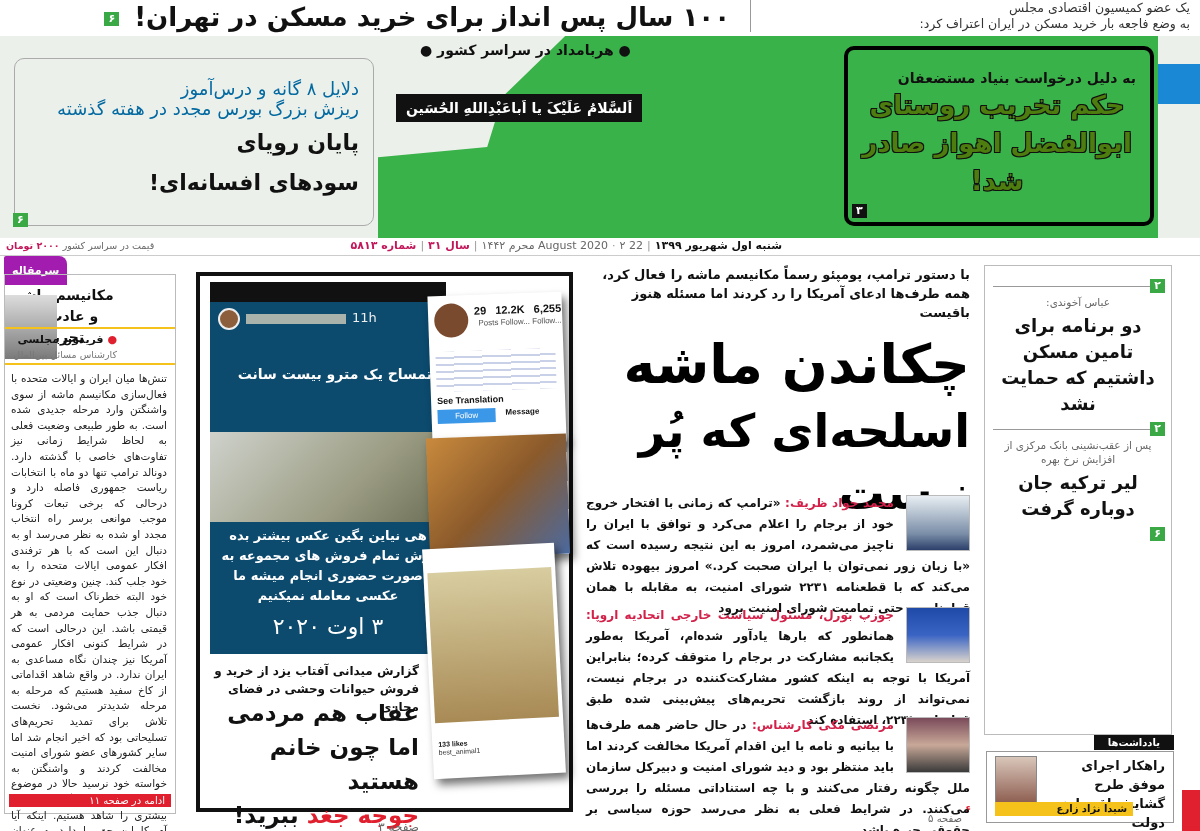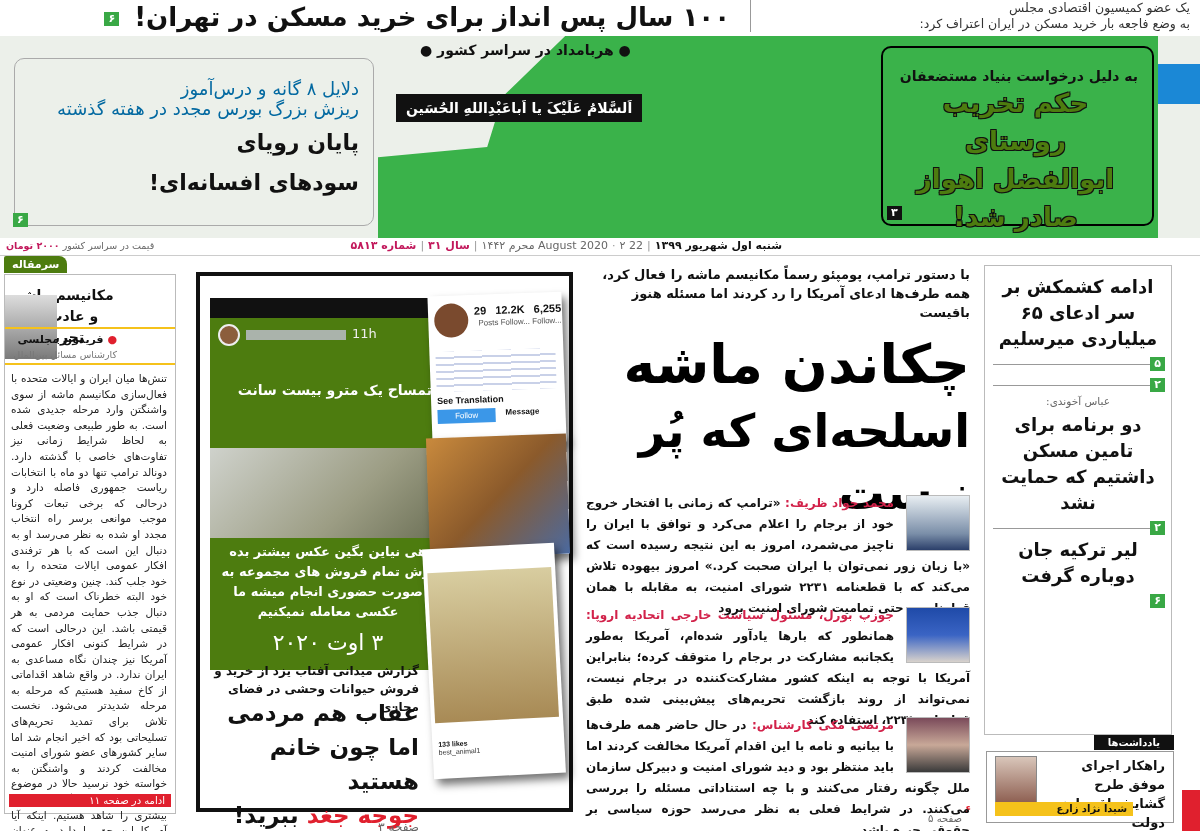--- a/index.html
+++ b/index.html
@@ -12,21 +12,21 @@
   .top-banner { left: 0; top: 0; width: 1200px; height: 36px; background: #fff; }
   .top-main { position: absolute; right: 470px; top: 2px; font-weight: bold; font-size: 26px; white-space: nowrap; color: #111; }
   .top-sub { position: absolute; right: 10px; top: 0; width: 440px; font-size: 12.5px; line-height: 16px; color: #333; border-left: 1px solid #999; padding-left: 6px; }
   .page-badge { display: inline-block; background: #39a845; color: #fff; font-size: 11px; padding: 0 4px; line-height: 14px; font-weight: bold; }
   .page-badge.black { background: #111; }
   .top-main .page-badge { vertical-align: middle; margin-right: 6px; }
 
   
   .masthead { left: 0; top: 36px; width: 1200px; height: 202px; background: #ecf0ea; }
   .green-block { position: absolute; right: 42px; top: 0; width: 780px; height: 202px; background: #3ab24a; clip-path: polygon(24% 0, 100% 0, 100% 100%, 0 100%, 0 60%, 14% 55%, 16% 30%); }
-  .right-panel { position: absolute; right: 46px; top: 10px; width: 273px; height: 180px; border: 2px solid #000000; border-radius: 10px; padding: 20px 14px 0 10px; }
+  .right-panel { position: absolute; right: 46px; top: 10px; width: 310px; height: 180px; border: 4px solid #000000; border-radius: 10px; padding: 20px 14px 0 10px; }
   .right-kicker { font-size: 14px; font-weight: bold; color: #111; }
   .right-head { font-size: 26px; font-weight: bold; color: #4d7c0f; line-height: 38px; text-shadow: 1px 1px 0 #111, -1px 1px 0 #111, 1px -1px 0 #111, -1px -1px 0 #111; text-align: center; }
   .right-panel .page-badge { position: absolute; left: 4px; bottom: 4px; }
   .blue-tab { position: absolute; right: 0; top: 28px; width: 42px; height: 40px; background: #1b88d6; }
 
   .logo { position: absolute; left: 390px; top: 0; width: 420px; height: 200px; font-family: "DejaVu Serif", serif; font-size: 170px; font-weight: bold; line-height: 200px; color: #000; text-align: center; letter-spacing: -6px; }
   .slogan { position: absolute; left: 420px; top: 6px; font-size: 14px; font-weight: bold; color: #111; }
   .hussain { position: absolute; left: 396px; top: 58px; background: #111; color: #fff; font-size: 14px; font-weight: bold; padding: 6px 10px; }
 
   .left-panel { position: absolute; left: 14px; top: 22px; width: 360px; height: 168px; border: 1px solid #aaa; border-radius: 10px; padding: 20px 14px 0 10px; }
@@ -68,21 +68,21 @@
   .quote { position: absolute; right: 0; width: 384px; font-size: 12px; line-height: 21px; text-align: justify; color: #111; font-weight: bold; }
   .quote .who { color: #d2224a; }
   .qphoto { float: right; width: 64px; height: 56px; margin-left: 12px; margin-top: 2px; border: 1px solid #bbb; }
   .q1 { top: 228px; }
   .q2 { top: 340px; }
   .q3 { top: 450px; }
   .page-ref { position: absolute; right: 8px; top: 568px; font-size: 10px; color: #666; }
 
   
   .feature { left: 196px; top: 272px; width: 377px; height: 540px; border: 4px solid #111; background: #fff; }
-  .story-screen { position: absolute; left: 10px; top: 22px; width: 236px; height: 372px; background: #4d7c0f; }
+  .story-screen { position: absolute; left: 10px; top: 6px; width: 236px; height: 372px; background: #0c4a6e; }
   .story-topbar { position: absolute; left: 0; top: 0; width: 100%; height: 20px; background: #111; }
   .story-avatar { position: absolute; left: 8px; top: 26px; width: 22px; height: 22px; border-radius: 50%; background: #8c5e3c; border: 2px solid #eee; }
   .story-blur { position: absolute; left: 36px; top: 32px; width: 100px; height: 10px; background: #aab3ab; }
   .story-time { position: absolute; left: 142px; top: 28px; font-size: 13px; color: #eee; }
   .story-caption1 { position: absolute; right: 14px; top: 84px; font-size: 14px; font-weight: bold; color: #fff; }
   .croc { position: absolute; left: 0; top: 150px; width: 236px; height: 90px; background: linear-gradient(135deg, #cfd2cc, #9c9d84 60%, #6b6f55); }
   .story-caption2 { position: absolute; right: 10px; top: 244px; width: 216px; text-align: center; font-size: 13px; font-weight: bold; color: #fff; line-height: 20px; }
   .story-date { position: absolute; right: 0; top: 332px; width: 236px; text-align: center; font-size: 22px; color: #fff; }
 
   .insta-card { position: absolute; left: 230px; top: 18px; width: 134px; height: 150px; background: #fff; box-shadow: 4px 6px 8px rgba(0,0,0,.55); transform: rotate(-2deg); font-family: "Liberation Sans", sans-serif; }
@@ -101,21 +101,21 @@
   .hh-likes { position: absolute; left: 6px; top: 192px; font-size: 7px; font-weight: bold; direction: ltr; font-family: "Liberation Sans", sans-serif; }
   .hh-user { position: absolute; left: 6px; top: 200px; font-size: 7px; direction: ltr; color: #333; font-family: "Liberation Sans", sans-serif; }
 
   .feat-kicker { position: absolute; right: 150px; top: 386px; width: 215px; font-size: 12px; font-weight: bold; line-height: 18px; color: #111; }
   .feat-head { position: absolute; right: 150px; top: 420px; width: 220px; font-size: 23px; font-weight: bold; line-height: 34px; color: #111; }
   .feat-head .red { color: #e0202e; }
   .feat-page { position: absolute; right: 150px; top: 524px; font-size: 12px; color: #666; margin-top: 20px; }
 
   
   .lcol { left: 4px; top: 256px; width: 172px; height: 560px; }
-  .ed-tab { position: absolute; left: 0; top: 0; background: #4d7c0f; color: #fff; font-size: 11px; font-weight: bold; padding: 2px 8px; border-radius: 2px 8px 0 0; }
+  .ed-tab { position: absolute; left: 0; top: 0; background: #a21caf; color: #fff; font-size: 11px; font-weight: bold; padding: 8px 8px; border-radius: 2px 8px 0 0; }
   .ed-box { position: absolute; left: 0; top: 18px; width: 172px; height: 540px; border: 1px solid #bbb; }
   .ed-title { position: absolute; right: 56px; top: 10px; font-size: 14px; font-weight: bold; line-height: 21px; text-align: center; width: 110px; }
   .ed-photo { position: absolute; left: 0; top: 20px; width: 52px; height: 64px; background: linear-gradient(#ddd, #7a7a7a); }
   .ed-bar { position: absolute; left: 0; top: 52px; width: 170px; height: 2px; background: #f5c21b; }
   .ed-author { position: absolute; right: 58px; top: 58px; font-size: 11px; font-weight: bold; }
   .ed-author::before { content: "● "; color: #e0202e; }
   .ed-role { position: absolute; right: 58px; top: 74px; font-size: 9.5px; color: #777; }
   .ed-bar2 { position: absolute; left: 0; top: 88px; width: 170px; height: 2px; background: #f5c21b; }
   .ed-text { position: absolute; right: 8px; top: 96px; width: 156px; font-size: 10.5px; line-height: 15.6px; text-align: justify; color: #222; }
   .ed-more { position: absolute; left: 4px; bottom: 6px; width: 162px; background: #e0202e; color: #fff; font-size: 10px; padding: 1px 6px; }
@@ -166,32 +166,29 @@
     <span>شنبه اول شهریور ۱۳۹۹</span><span class="sep">|</span><span style="font-weight:normal;color:#666">22 August 2020</span><span class="sep">·</span><span style="font-weight:normal;color:#666">۲ محرم ۱۴۴۲</span><span class="sep">|</span><span class="mag">سال ۳۱</span><span class="sep">|</span><span class="mag">شماره ۵۸۱۳</span>
   </div>
   <div class="price">
     <span>قیمت در سراسر کشور</span>
     <span class="mag">۲۰۰۰ تومان</span>
   </div>
 </div>
 
 <div class="abs rcol">
   <div class="rstory">
-    <div class="rhead">ادامه کشمکش بر سر ادعای ۶۵ میلیاردی میرسلیم</div>
-    <span class="page-badge">۵</span>
-  </div>
-  <div class="rstory">
     <span class="page-badge">۲</span>
   </div>
   <div class="rstory">
     <div class="rkick">عباس آخوندی:</div>
     <div class="rhead">دو برنامه برای تامین مسکن داشتیم که حمایت نشد</div>
     <span class="page-badge">۲</span>
   </div>
   <div class="rstory">
+    <div class="rkick">پس از عقب‌نشینی بانک مرکزی از افزایش نرخ بهره</div>
     <div class="rhead">لیر ترکیه جان دوباره گرفت</div>
     <span class="page-badge">۶</span>
   </div>
 </div>
 
 <div class="abs notes">
   <div class="notes-tab">یادداشت‌ها</div>
   <div class="notes-box">
     <div class="notes-title">راهکار اجرای موفق طرح گشایش اقتصادی دولت</div>
     <div class="notes-photo"></div>

